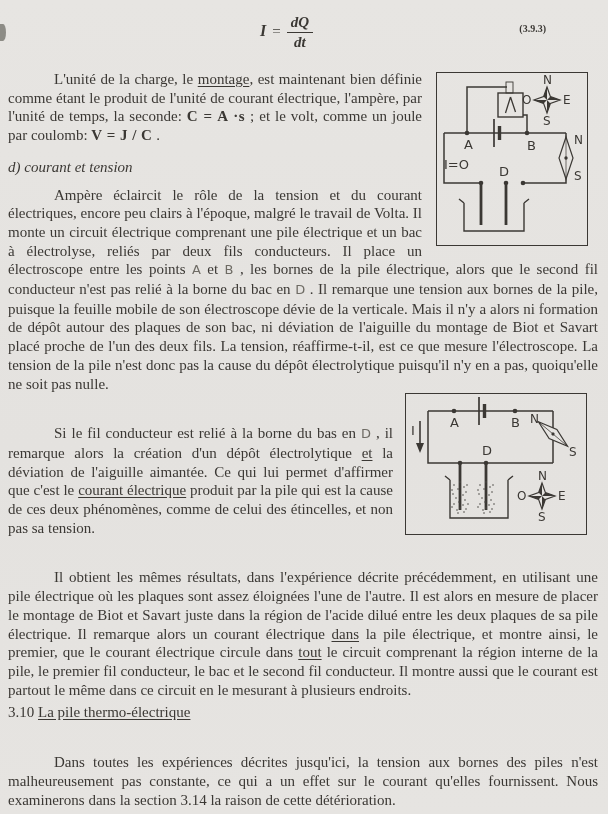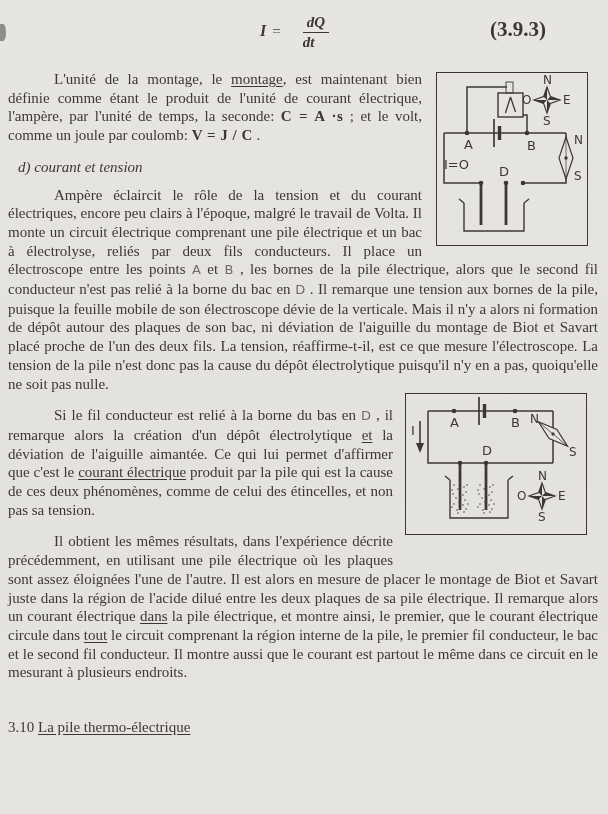--- a/index.html
+++ b/index.html
@@ -14,31 +14,31 @@
     box-sizing:border-box;
     padding:12px 10px 0 8px;
   }
   .smudge{position:absolute;left:0;top:24px;width:6px;height:17px;
     background:#77756f;border-radius:0 70% 70% 0;opacity:.8;}
   
   .eq-row{position:relative;height:48px;margin-bottom:10px;}
   .eq{position:absolute;left:252px;top:2px;white-space:nowrap;}
   .eq .lhs{font-style:italic;font-weight:bold;font-size:16px;}
   .eq .rel{padding:0 6px;}
-  .frac{display:inline-block;text-align:left;vertical-align:middle;
-    font-style:italic;font-weight:bold;font-size:15px;line-height:17px;margin-left:16px;}
+  .frac{display:inline-block;text-align:center;vertical-align:middle;
+    font-style:italic;font-weight:bold;font-size:15px;line-height:17px;}
   .frac .num{display:block;border-bottom:1.4px solid #3b3834;padding:0 4px 1px;}
   .frac .den{display:block;padding-top:1px;}
-  .eq-tag{position:absolute;right:52px;top:8px;font-weight:bold;font-size:21px;}
+  .eq-tag{position:absolute;right:52px;top:8px;font-weight:bold;font-size:10px;}
   
   p{margin:0;text-indent:46px;text-align:justify;}
   .noindent{text-indent:0;}
-  .subhead{font-style:italic;margin:13px 0 9px 10px;text-align:left;}
-  .sect{margin-top:36px;text-align:left;}
-  .mt{margin-top:13px;}
+  .subhead{font-style:italic;margin:13px 0 9px 0;text-align:left;}
+  .sect{margin-top:4px;text-align:left;}
+  .mt{margin-top:31px;}
   .u{text-decoration:underline;text-underline-offset:2px;}
   .bi{font-weight:bold;letter-spacing:.5px;}
   .pt{font-family:"DejaVu Sans",sans-serif;font-size:13px;color:#6e6b64;}
   
   .fig{float:right;border:1.6px solid #3b3834;box-sizing:content-box;background:transparent;}
   .fig1{width:150px;height:172px;margin:2px 10px 14px 14px;}
   .fig2{width:180px;height:140px;margin:0 11px 18px 12px;}
   svg text{font-family:"DejaVu Sans",sans-serif;fill:#3b3834;}
   svg .lab{font-size:13px;}
   svg .cmp{font-size:12px;}
@@ -109,21 +109,21 @@
         <polygon class="dk" points="0,13 3.4,3.4 0,0"></polygon>
         <polygon class="dk" points="-13,0 -3.4,3.4 0,0"></polygon>
         <text class="cmp" x="-4" y="-16">N</text>
         <text class="cmp" x="-4" y="25">S</text>
         <text class="cmp" x="16" y="4">E</text>
         <text class="cmp" x="-25" y="4">O</text>
       </g>
     </svg>
   </div>
 
-  <p><span>L'unité de la montage, le </span><span class="u">montage</span><span>, est maintenant bien définie comme étant le produit de l'unité de courant électrique, l'ampère, par l'unité de temps, la seconde: </span><span class="bi">C = A ·s</span><span> ; et le volt, comme un joule par coulomb: </span><span class="bi">V = J / C</span><span> .</span></p>
+  <p><span>L'unité de la charge, le </span><span class="u">montage</span><span>, est maintenant bien définie comme étant le produit de l'unité de courant électrique, l'ampère, par l'unité de temps, la seconde: </span><span class="bi">C = A ·s</span><span> ; et le volt, comme un joule par coulomb: </span><span class="bi">V = J / C</span><span> .</span></p>
 
   <p class="subhead noindent">d) courant et tension</p>
 
   <p><span>Ampère éclaircit le rôle de la tension et du courant électriques, encore peu clairs à l'époque, malgré le travail de Volta. Il monte un circuit électrique comprenant une pile électrique et un bac à électrolyse, reliés par deux fils conducteurs. Il place un électroscope entre les points </span><span class="pt">A</span><span> et </span><span class="pt">B</span><span> , les bornes de la pile électrique, alors que le second fil conducteur n'est pas relié à la borne du bac en </span><span class="pt">D</span><span> . Il remarque une tension aux bornes de la pile, puisque la feuille mobile de son électroscope dévie de la verticale. Mais il n'y a alors ni formation de dépôt autour des plaques de son bac, ni déviation de l'aiguille du montage de Biot et Savart placé proche de l'un des deux fils. La tension, réaffirme-t-il, est ce que mesure l'électroscope. La tension de la pile n'est donc pas la cause du dépôt électrolytique puisqu'il n'y en a pas, quoiqu'elle ne soit pas nulle.</span></p>
 
   <div class="fig fig2">
     <svg viewBox="0 0 180 140" width="180" height="140">
 
       <path class="wire" d="M22,17 H147 M22,17 V69 H147 M147,17 V69"></path>
 
@@ -215,13 +215,14 @@
       </g>
     </svg>
   </div>
 
   <p class="mt"><span>Si le fil conducteur est relié à la borne du bas en </span><span class="pt">D</span><span> , il remarque alors la création d'un dépôt électrolytique </span><span class="u">et</span><span> la déviation de l'aiguille aimantée. Ce qui lui permet d'affirmer que c'est le </span><span class="u">courant électrique</span><span> produit par la pile qui est la cause de ces deux phénomènes, comme de celui des étincelles, et non pas sa tension.</span></p>
 
   <p class="mt"><span>Il obtient les mêmes résultats, dans l'expérience décrite précédemment, en utilisant une pile électrique où les plaques sont assez éloignées l'une de l'autre. Il est alors en mesure de placer le montage de Biot et Savart juste dans la région de l'acide dilué entre les deux plaques de sa pile électrique. Il remarque alors un courant électrique </span><span class="u">dans</span><span> la pile électrique, et montre ainsi, le premier, que le courant électrique circule dans </span><span class="u">tout</span><span> le circuit comprenant la région interne de la pile, le premier fil conducteur, le bac et le second fil conducteur. Il montre aussi que le courant est partout le même dans ce circuit en le mesurant à plusieurs endroits.</span></p>
 
   <p class="sect noindent"><span>3.10 </span><span class="u">La pile thermo-électrique</span></p>
 
+  <p class="mt">Dans toutes les expériences décrites jusqu'ici, la tension aux bornes des piles n'est malheureusement pas constante, ce qui a un effet sur le courant qu'elles fournissent. Nous examinerons dans la section 3.14 la raison de cette détérioration.</p>
 </div>
 
 </body></html>

